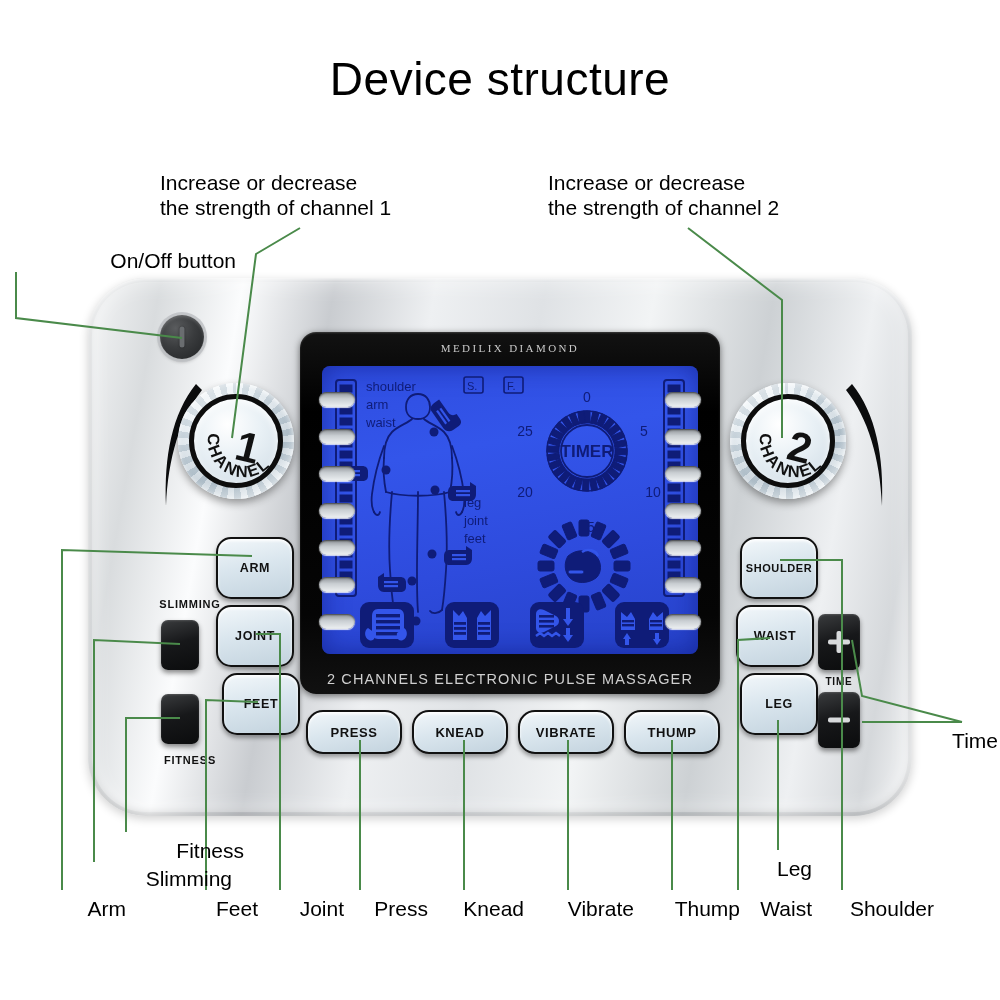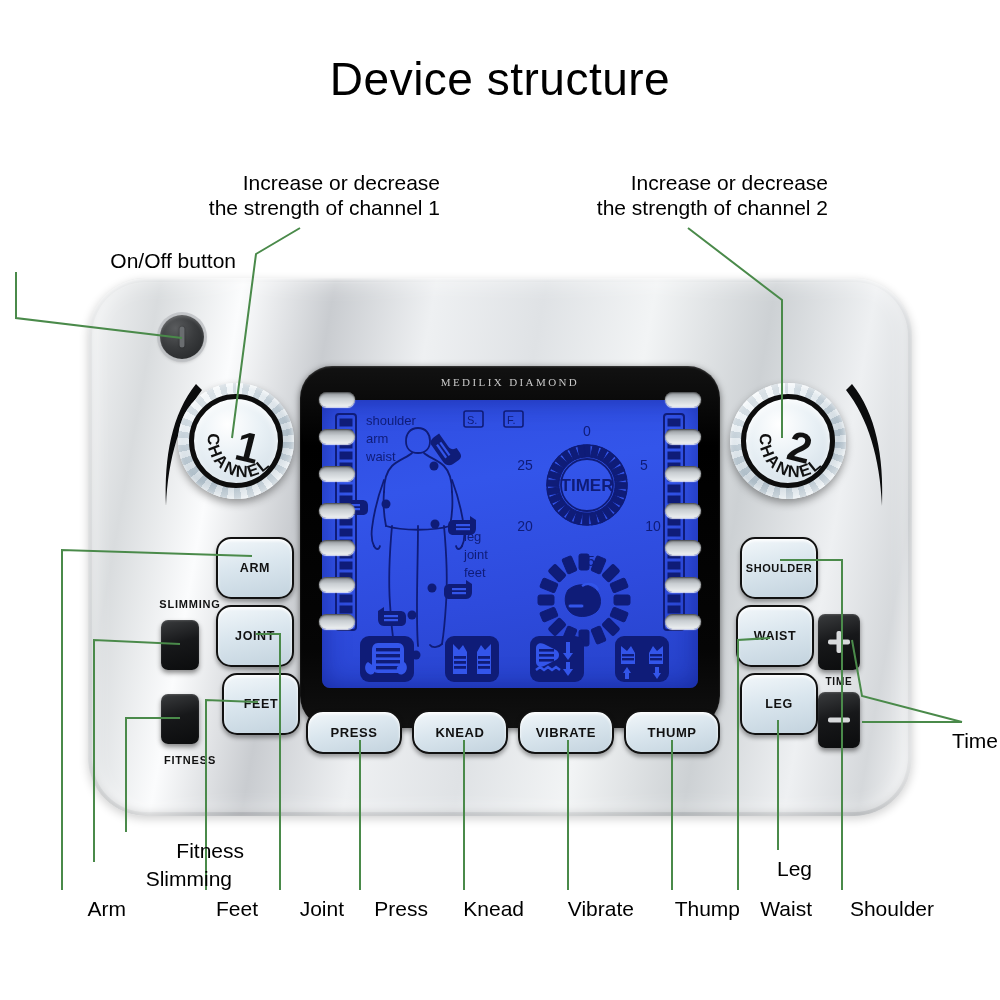--- a/index.html
+++ b/index.html
@@ -16,21 +16,21 @@
   #leaders{position:absolute;left:0;top:0;width:1000px;height:1000px;pointer-events:none;z-index:40;}
 
   
   .title{
     position:absolute;left:0;top:52px;width:1000px;text-align:center;
     font-size:46px;color:#000;letter-spacing:0.5px;
   }
 
   
   .anno{position:absolute;color:#000;font-size:21px;line-height:25px;white-space:pre;z-index:45;}
-  .anno.c{text-align:right;}
+  .anno.c{text-align:left;}
   .anno.l{text-align:right;}
 
   
   .device{
     position:absolute;left:88px;top:278px;width:824px;height:538px;
     border-radius:58px;
     background:
       linear-gradient(100deg,
         #f4f5f6 0%, #d9dcde 8%, #fbfcfd 17%, #c9ccd0 27%,
         #eef0f2 38%, #dfe2e5 50%, #f2f4f5 62%,
@@ -94,25 +94,24 @@
     font-size:42px;font-weight:bold;color:#111;
     transform:rotate(14deg);
     padding-left:14px;box-sizing:border-box;
   }
   .knob .arcword{position:absolute;left:0;top:0;width:94px;height:94px;}
   .knob .arcword svg{display:block;}
 
   
   .bezel{
     position:absolute;left:300px;top:332px;width:420px;height:362px;
-    border-radius:32px;
+    border-radius:16px;
     background:linear-gradient(180deg,#121212 0%,#000 22%,#050505 78%,#111 100%);
     box-shadow:0 2px 7px rgba(0,0,0,.55), inset 0 1px 2px rgba(255,255,255,.18);
     z-index:18;
-    margin-top:34px;
   }
   .brand{
     position:absolute;left:0;top:10px;width:420px;text-align:center;
     color:#c9c9c9;font-size:11px;letter-spacing:2.4px;
     font-family:"Liberation Serif", serif;
   }
   .devname{
     position:absolute;left:0;bottom:7px;width:420px;text-align:center;
     color:#cfcfcf;font-size:14.5px;letter-spacing:1.1px;
   }
@@ -484,20 +483,21 @@
                 <rect x="40" y="31" width="4" height="6"></rect>
                   <path d="M38,37 L46,37 L42,43 Z"></path>
               </g>
             </g>
           </g>
 
         </g>
       </svg>
     </div>
 
+    <div class="devname">2 CHANNELS ELECTRONIC PULSE MASSAGER</div>
   </div>
 
   <div class="slots" style="left:319px;top:392px;">
     <div class="slot"></div>
     <div class="slot"></div>
     <div class="slot"></div>
     <div class="slot"></div>
     <div class="slot"></div>
     <div class="slot"></div>
     <div class="slot"></div>

